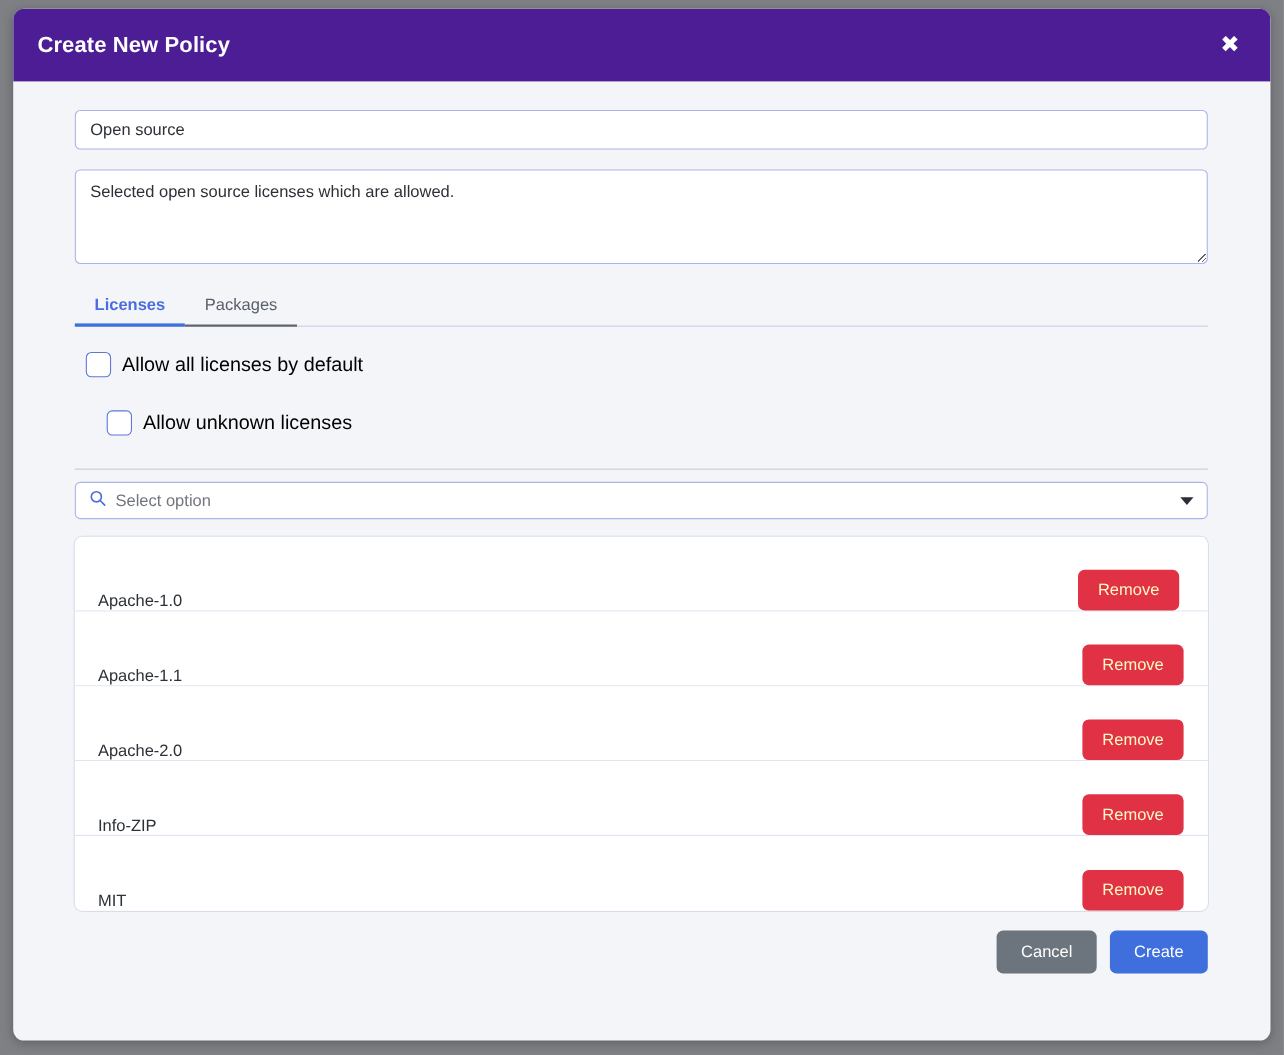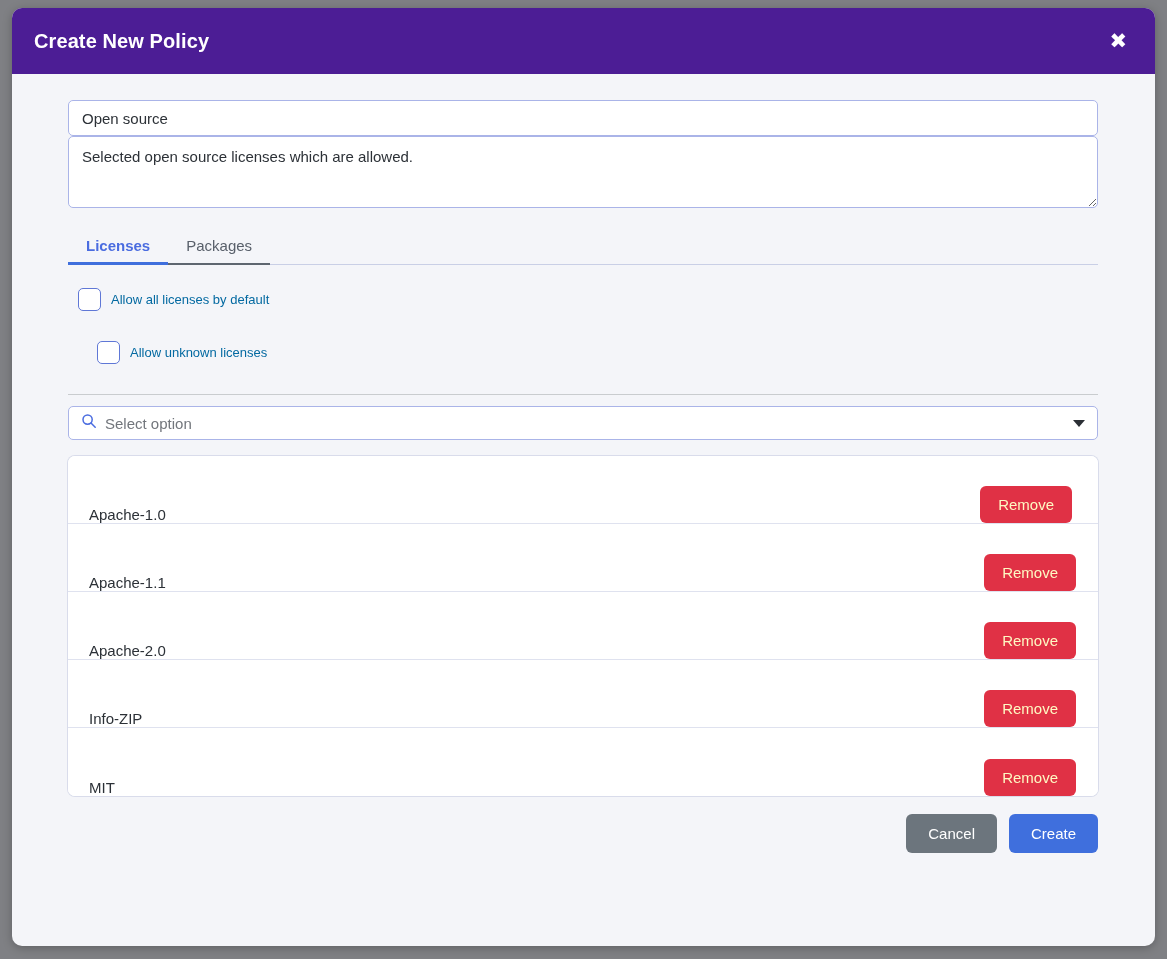--- a/index.html
+++ b/index.html
@@ -71,21 +71,22 @@
     font-size: 15px;
     color: #2c3137;
     padding: 0 13px;
     font-family: "Liberation Sans", sans-serif;
     outline: none;
   }
 
   .text-area {
     display: block;
     width: 1030px;
-    height: 72px;
+    height: 86px;
+    margin-top: 18px;
     border: 1px solid #aab4e8;
     border-radius: 5px;
     background: #ffffff;
     font-size: 15px;
     color: #2c3137;
     padding: 10px 13px;
     font-family: "Liberation Sans", sans-serif;
     resize: vertical;
     outline: none;
     line-height: 1.3;
@@ -135,22 +136,22 @@
     width: 23px;
     height: 23px;
     border: 1.5px solid #5f77d6;
     border-radius: 5px;
     background: #ffffff;
     flex: 0 0 auto;
     cursor: pointer;
   }
   .check-label {
     margin-left: 10px;
-    font-size: 13px;
-    color: #0369a1;
+    font-size: 18px;
+    color: #000000;
   }
 
   .divider {
     width: 1030px;
     height: 1px;
     background: #c9cccf;
     margin-top: 30px;
   }
 
   .section-label {

